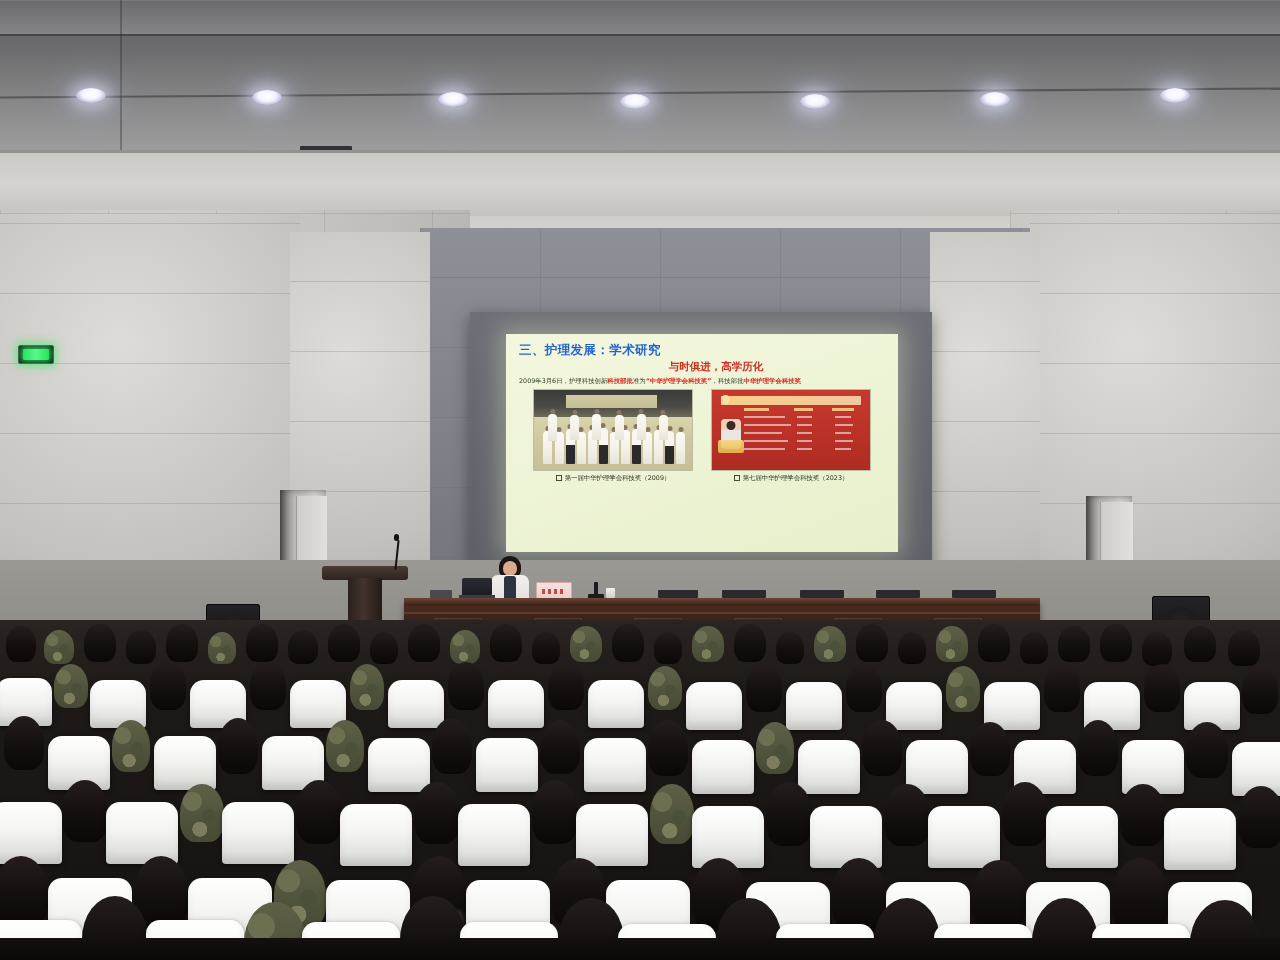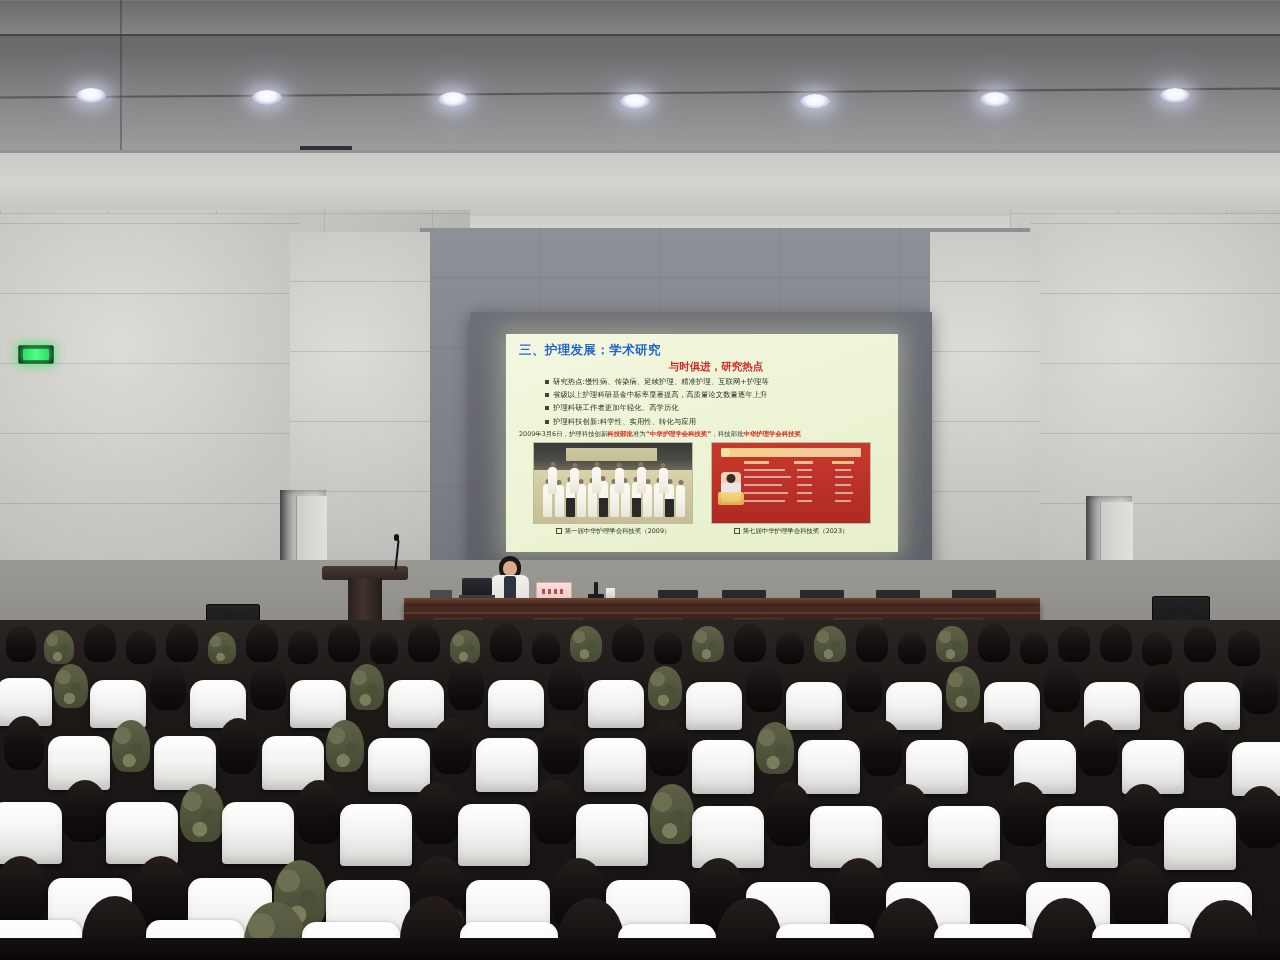--- a/index.html
+++ b/index.html
@@ -493,28 +493,22 @@
   <div class="exit-sign" style="left:18px;top:345px;">
     <div class="glow"></div>
   </div>
 
   <div class="screen-frame">
     <div class="screen-inner">
       <div class="slide">
 
         <div class="slide-title">三、护理发展：学术研究</div>
 
-        <div class="slide-sub">与时俱进，研究热点</div>
-
-        <ul class="bullets">
-          <li><span class="sq"></span><span>研究热点:慢性病、传染病、延续护理、精准护理、互联网+护理等</span></li>
-          <li><span class="sq"></span><span>省级以上护理科研基金中标率显著提高，高质量论文数量逐年上升</span></li>
-          <li><span class="sq"></span><span>护理科研工作者更加年轻化、高学历化</span></li>
-          <li><span class="sq"></span><span>护理科技创新:科学性、实用性、转化与应用</span></li>
-        </ul>
+        <div class="slide-sub">与时俱进，高学历化</div>
+
 
         <div class="redline">
           <span>2009年3月6日，护理科技创新</span><span class="hot">科技部批</span><span>准为</span><span class="hot">“中华护理学会科技奖”</span><span>，科技部批</span><span class="hot">中华护理学会科技奖</span>
         </div>
 
         <div class="photo-row">
 
           <div class="ph">
             <div class="img">
               <div class="photo-nurses">

